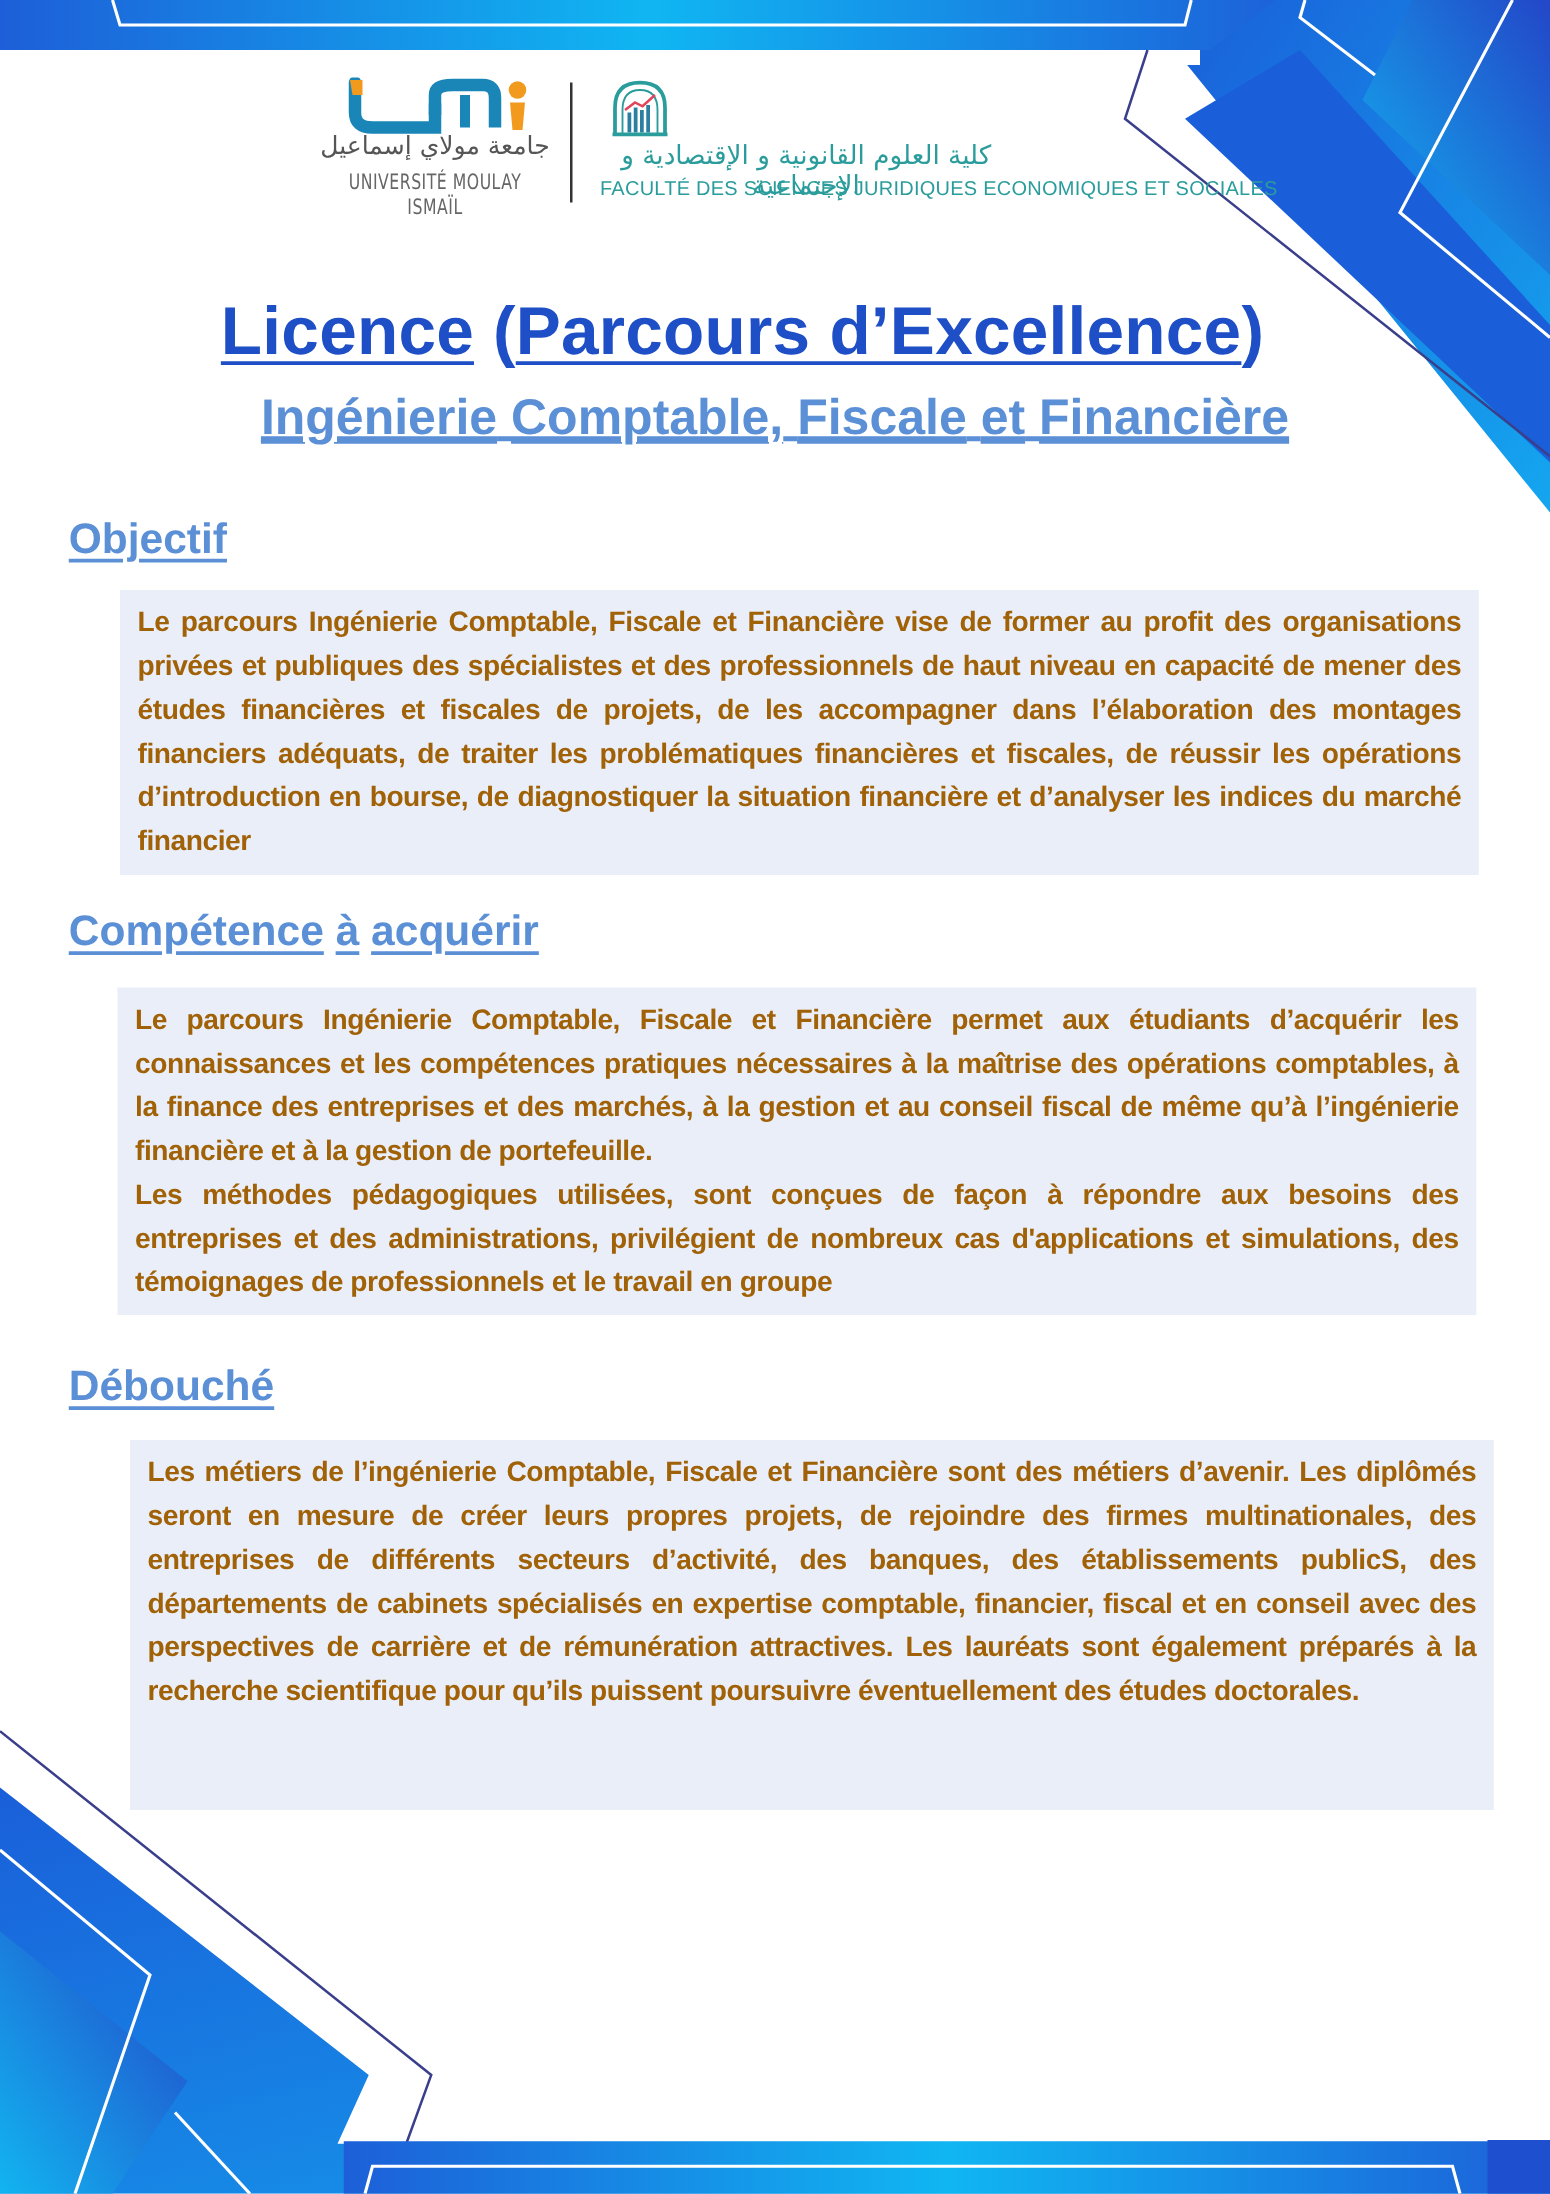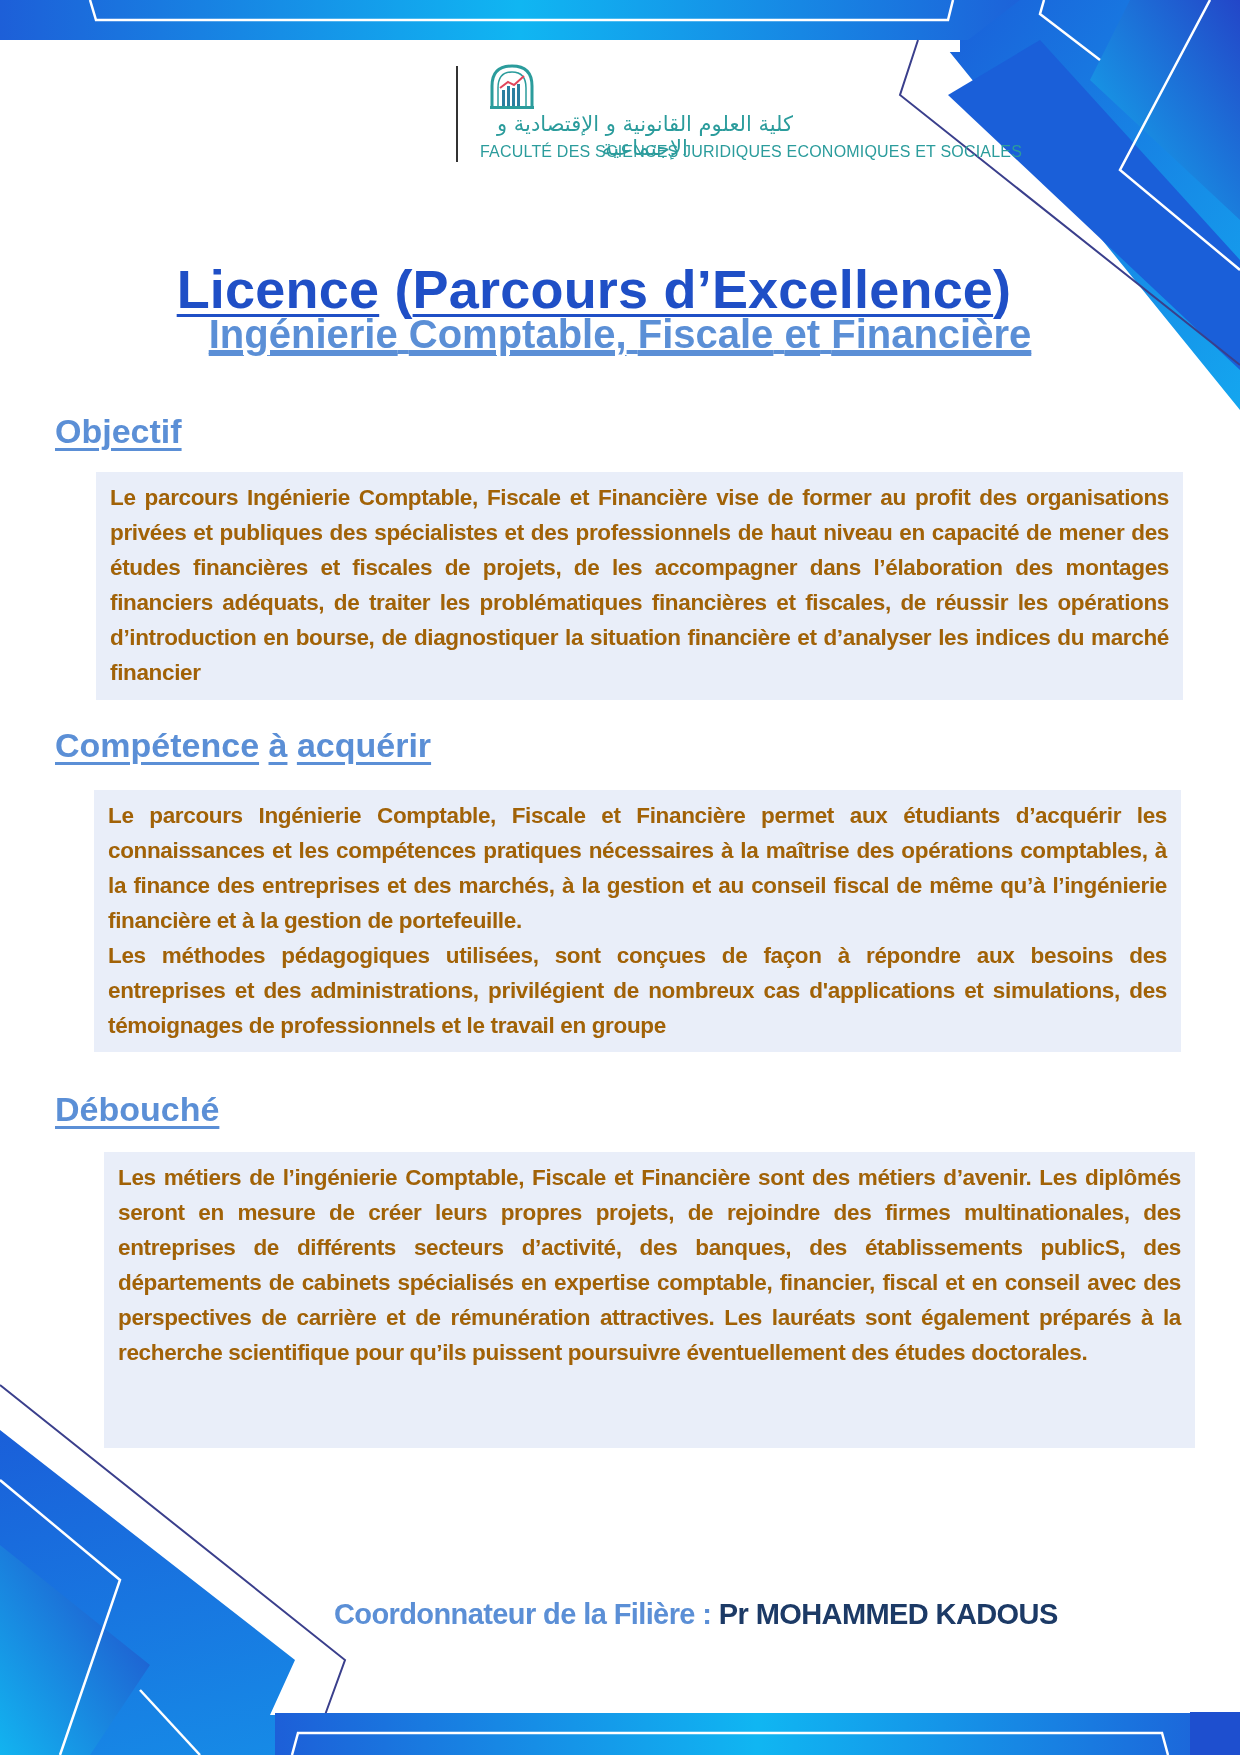--- a/index.html
+++ b/index.html
@@ -16,21 +16,21 @@
     .umi-mark { position: absolute; left: 28px; top: 2px; width: 150px; height: 46px; }
     .umi-arabic { position: absolute; left: 0; top: 44px; width: 200px; font-size: 20px; color: #555; text-align: center; font-family: "DejaVu Sans", sans-serif; }
     .umi-latin { position: absolute; left: 0; top: 76px; width: 200px; font-size: 17px; color: #666; letter-spacing: 0.5px; text-align: center; font-family: "DejaVu Sans Condensed", "DejaVu Sans", sans-serif; transform: scaleX(0.82); transform-origin: center; }
     .logo-divider { position: absolute; left: 208px; top: 6px; width: 2px; height: 96px; background: #333; }
     .fsjes-logo { position: absolute; left: 232px; top: 0; width: 330px; height: 110px; }
     .fsjes-mark { position: absolute; left: 6px; top: 2px; width: 52px; height: 50px; }
     .fsjes-arabic { position: absolute; left: 0; top: 52px; width: 330px; font-size: 21px; color: #2b9c9c; text-align: center; font-family: "DejaVu Sans", sans-serif; }
     .fsjes-latin { position: absolute; left: 0; top: 83px; width: 330px; font-size: 16px; color: #2b9c9c; text-align: center; letter-spacing: 0.2px; white-space: nowrap; }
 
     
-    .title { position: absolute; left: 0; top: 234px; width: 1188px; text-align: center; font-size: 54px; font-weight: bold; color: #1f4fc6; font-family: "Liberation Sans", sans-serif; letter-spacing: 0.2px; margin-top: 24px; }
+    .title { position: absolute; left: 0; top: 234px; width: 1188px; text-align: center; font-size: 54px; font-weight: bold; color: #1f4fc6; font-family: "Liberation Sans", sans-serif; letter-spacing: 0.2px; }
     .title u { text-decoration-thickness: 3px; text-underline-offset: 6px; }
     .subtitle { position: absolute; left: 0; top: 312px; width: 1240px; text-align: center; font-size: 40px; font-weight: bold; color: #5b8fd6; text-decoration: underline; }
     .subtitle u { text-decoration-thickness: 3px; text-underline-offset: 5px; }
 
     
     .section-heading { position: absolute; left: 55px; font-size: 34px; font-weight: bold; color: #5b8fd6; }
     .section-heading u { text-decoration-thickness: 3px; text-underline-offset: 5px; }
 
     
     .text-box { position: absolute; background: #e9eef9; padding: 8px 14px 8px 14px; }
@@ -79,20 +79,32 @@
   <polyline points="0,1385 345,1660 325,1715" fill="none" stroke="#3a3f8c" stroke-width="2"></polyline>
 
   <rect x="275" y="1713" width="965" height="42" fill="url(#gTop)"></rect>
   <polyline points="292,1755 298,1733 1162,1733 1168,1755" fill="none" stroke="#ffffff" stroke-width="2.5"></polyline>
   <rect x="1190" y="1712" width="50" height="43" fill="#1e4fcf"></rect>
 </svg>
 
 <div class="content">
 
   <div class="logos">
+    <div class="umi-logo">
+      <svg class="umi-mark" viewBox="0 0 150 46">
+        <path d="M8,4 L8,28 Q8,40 22,40 L72,40 L72,22" fill="none" stroke="#1a86b8" stroke-width="10" stroke-linecap="round"></path>
+        <path d="M72,30 L72,14 Q72,6 86,6 L110,6 Q120,6 120,16 L120,40" fill="none" stroke="#1a86b8" stroke-width="10"></path>
+        <path d="M96,14 L96,40" fill="none" stroke="#1a86b8" stroke-width="8"></path>
+        <circle cx="138" cy="10" r="7" fill="#f29a1e"></circle>
+        <path d="M132,20 L134,42 L142,42 L144,20 Z" fill="#f29a1e"></path>
+        <path d="M4,2 L14,2 L14,14 L6,14 Z" fill="#f29a1e"></path>
+      </svg>
+      <div class="umi-arabic">جامعة مولاي إسماعيل</div>
+      <div class="umi-latin">UNIVERSITÉ MOULAY ISMAÏL</div>
+    </div>
     <div class="logo-divider"></div>
     <div class="fsjes-logo">
       <svg class="fsjes-mark" viewBox="0 0 52 50">
         <path d="M6,46 L6,24 Q6,4 26,4 Q46,4 46,24 L46,46" fill="none" stroke="#2b9c9c" stroke-width="3"></path>
         <path d="M12,46 L12,26 Q12,10 26,10 Q40,10 40,26 L40,46" fill="none" stroke="#2b9c9c" stroke-width="1.5"></path>
         <rect x="16" y="28" width="3" height="16" fill="#2b7fa0"></rect>
         <rect x="21" y="24" width="3" height="20" fill="#2b7fa0"></rect>
         <rect x="26" y="26" width="3" height="18" fill="#2b7fa0"></rect>
         <rect x="31" y="22" width="3" height="22" fill="#2b7fa0"></rect>
         <polyline points="14,26 22,20 28,23 38,14" fill="none" stroke="#e2455b" stroke-width="2"></polyline>
@@ -132,17 +144,13 @@
     <p class="last">Les méthodes pédagogiques utilisées, sont conçues de façon à répondre aux besoins des entreprises et des administrations,  privilégient de nombreux cas d'applications et simulations, des témoignages de professionnels et le travail en groupe</p>
   </div>
 
   <h3 class="section-heading" style="top: 1090px;">
     <u>Débouché</u>
   </h3>
   <div class="text-box" style="left: 104px; top: 1152px; width: 1091px; height: 296px;">
     <p class="last">Les métiers de l’ingénierie Comptable, Fiscale et Financière sont des métiers d’avenir. Les diplômés  seront en mesure de créer leurs propres projets, de rejoindre des firmes multinationales, des entreprises de différents secteurs d’activité, des banques, des établissements publicS, des départements de cabinets spécialisés en expertise comptable, financier, fiscal et en conseil avec des perspectives de carrière et de rémunération attractives. Les lauréats sont également préparés à la recherche scientifique pour qu’ils puissent poursuivre éventuellement des études doctorales.</p>
   </div>
 
-  <div class="coord">
-    <span class="coord-label">Coordonnateur de la Filière :</span>
-    <span class="coord-name">Pr MOHAMMED KADOUS</span>
-  </div>
 </div>
 
 </body></html>

